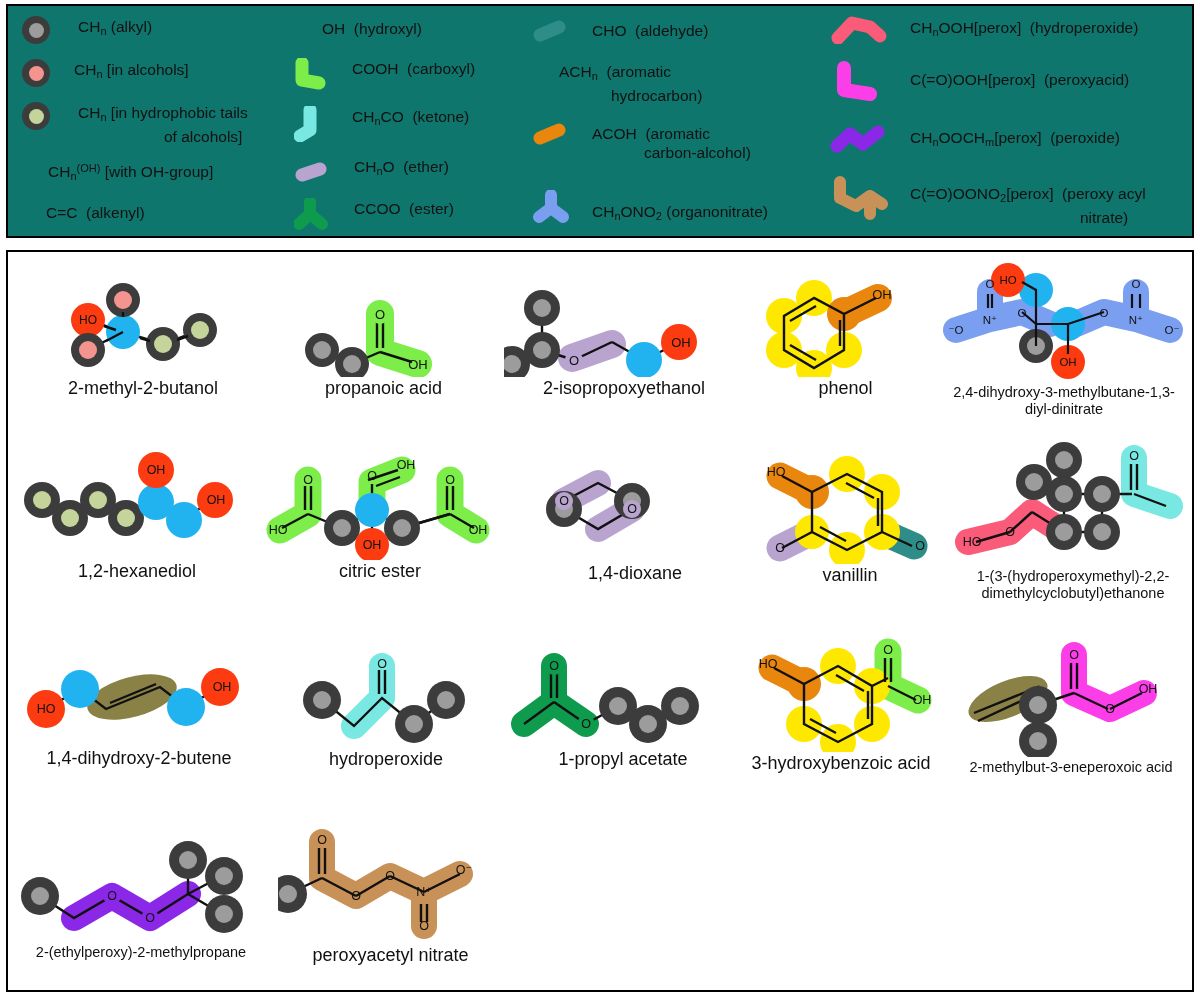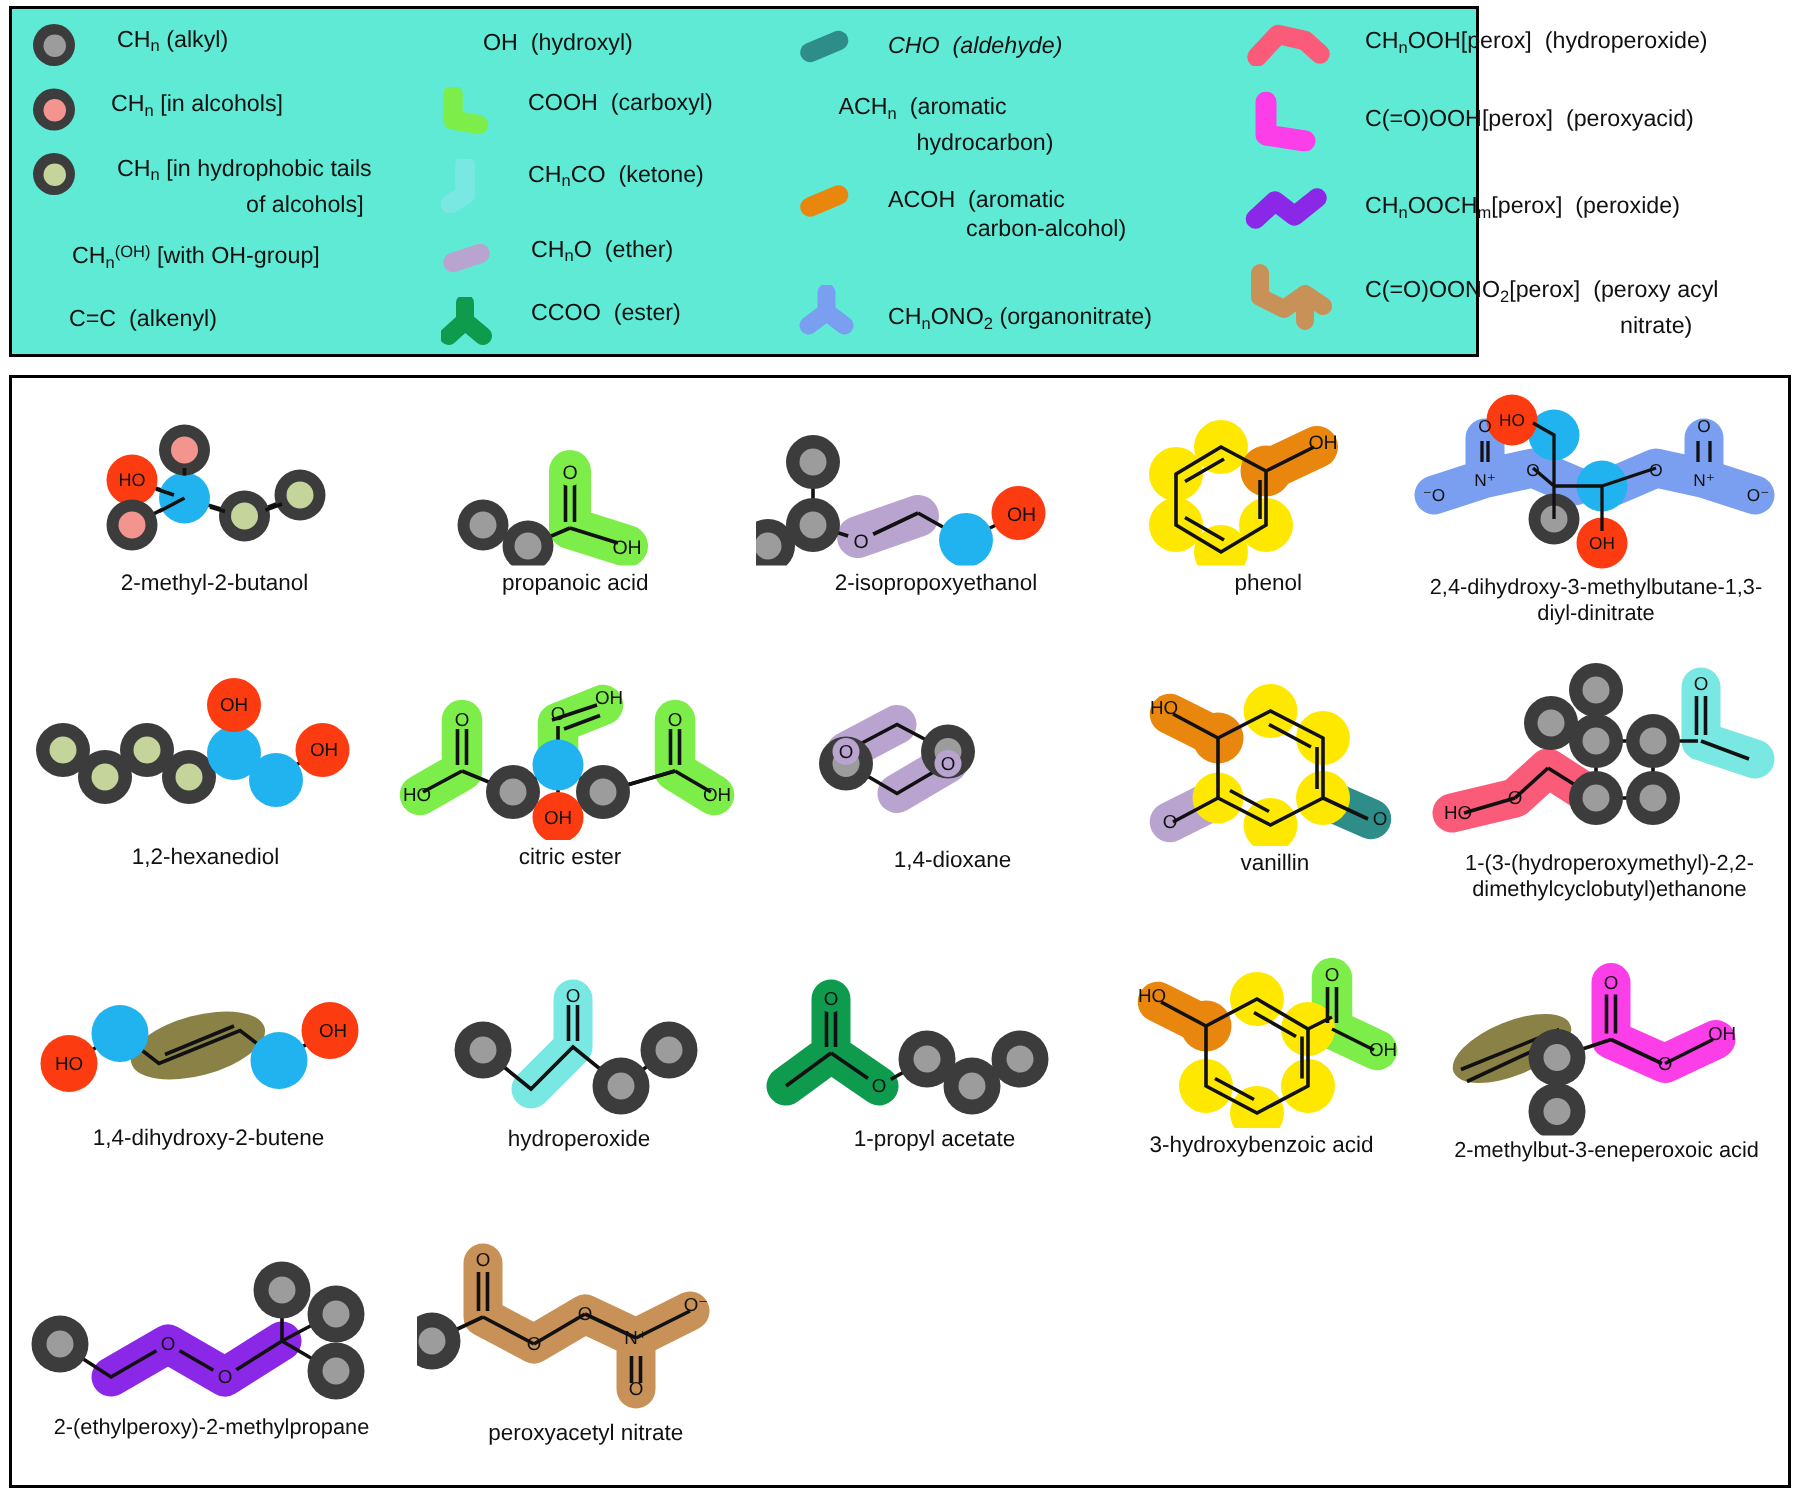--- a/index.html
+++ b/index.html
@@ -6,22 +6,22 @@
   body{
     width:1200px;height:998px;
     font-family:"Liberation Sans","DejaVu Sans",sans-serif;
     color:#1a1a1a;
     -webkit-font-smoothing:antialiased;
   }
   .figure{width:1200px;height:998px;position:relative;box-sizing:border-box;padding:4px;}
 
   
   .legend-panel{
-    position:absolute;left:6px;top:4px;width:980px;height:234px;
-    border:2.5px solid #000;box-sizing:border-box;background:#5eead4;
+    position:absolute;left:6px;top:4px;width:1188px;height:234px;
+    border:2.5px solid #000;box-sizing:border-box;background:#0f766e;
   }
   .legend-col{position:absolute;top:0;}
   .legend-row{position:absolute;display:flex;align-items:flex-start;}
   .glyph{flex:0 0 auto;position:relative;}
   .legend-text{
     font-size:15.5px;line-height:19px;color:#111;white-space:nowrap;
     padding-top:1px;
   }
   .legend-text .ind{font-size:11px;vertical-align:-0.28em;}
   .legend-text .sup{font-size:11px;vertical-align:0.42em;}
@@ -40,21 +40,21 @@
   .ellipse{width:34px;height:19px;border-radius:50%;transform:rotate(-18deg);}
 
   
   .mol-panel{
     position:absolute;left:6px;top:250px;width:1188px;height:742px;
     border:2.5px solid #000;box-sizing:border-box;background:#fff;
   }
   .mol{position:absolute;}
   .mol svg{display:block;}
   .mol-name{
-    text-align:center;font-size:15px;line-height:19px;color:#111;
+    text-align:center;font-size:18px;line-height:19px;color:#111;
     margin-top:2px;
   }
   .mol-name.small{font-size:14.5px;line-height:17px;}
   text{font-family:"Liberation Sans","DejaVu Sans",sans-serif;}
 </style>
 </head>
 <body>
 
 <div class="figure">
 
@@ -156,21 +156,21 @@
     </div>
 
     <div class="legend-col" style="left:524px;">
 
       <div class="legend-row" style="left:0;top:14px;">
         <span class="glyph">
           <svg width="36" height="22" viewBox="0 0 36 22">
             <path d="M8 15 L27 7" stroke="#2f8d89" stroke-width="13" stroke-linecap="round" fill="none"></path>
           </svg>
         </span>
-        <span class="legend-text" style="margin-left:24px;font-style:italic;">CHO&nbsp;&nbsp;(aldehyde)</span>
+        <span class="legend-text" style="margin-left:24px;">CHO&nbsp;&nbsp;(aldehyde)</span>
       </div>
 
       <div class="legend-row" style="left:0;top:55px;">
         <span class="glyph"><span class="dot" style="background:#ffe800"></span></span>
         <span class="legend-text" style="margin-left:27px;">
           ACH<span class="ind">n</span>&nbsp;&nbsp;(aromatic
           <span class="wrap2 indent2">hydrocarbon)</span>
         </span>
       </div>
 

